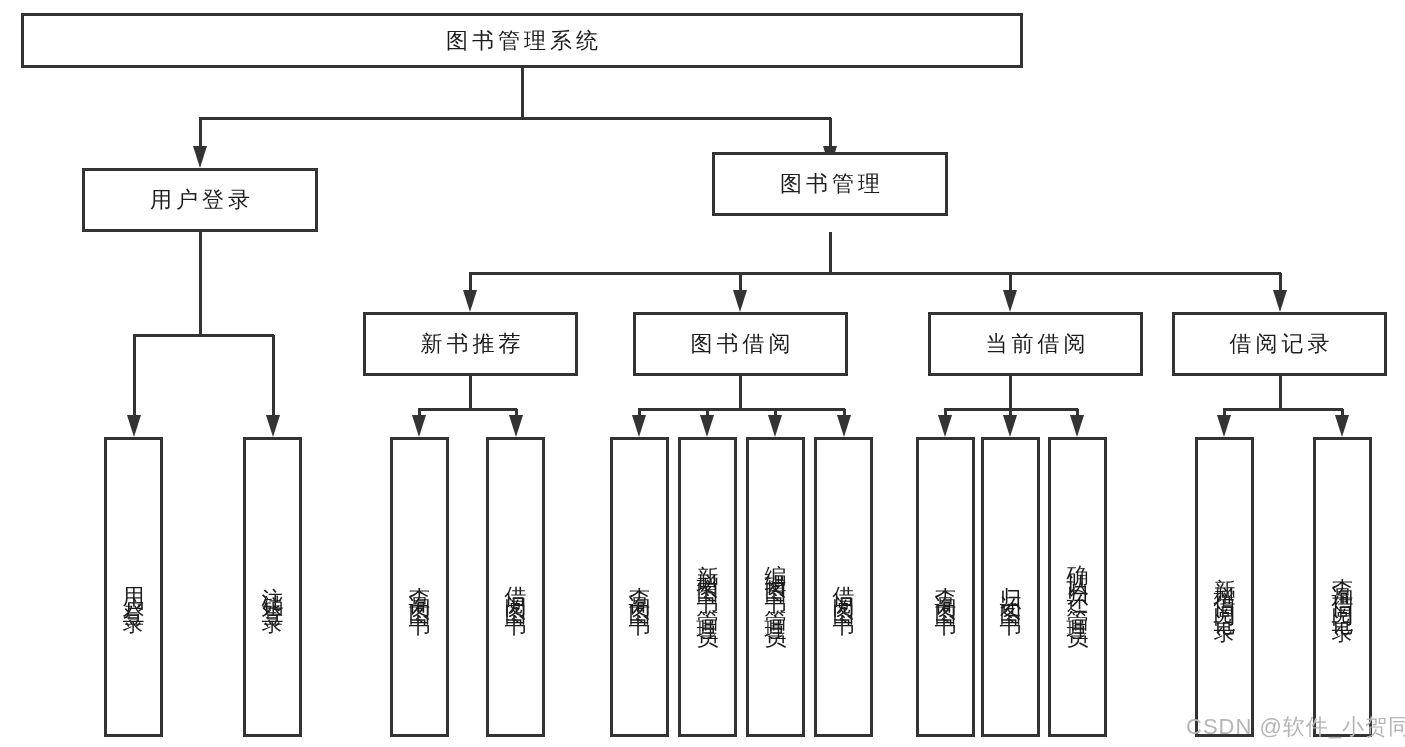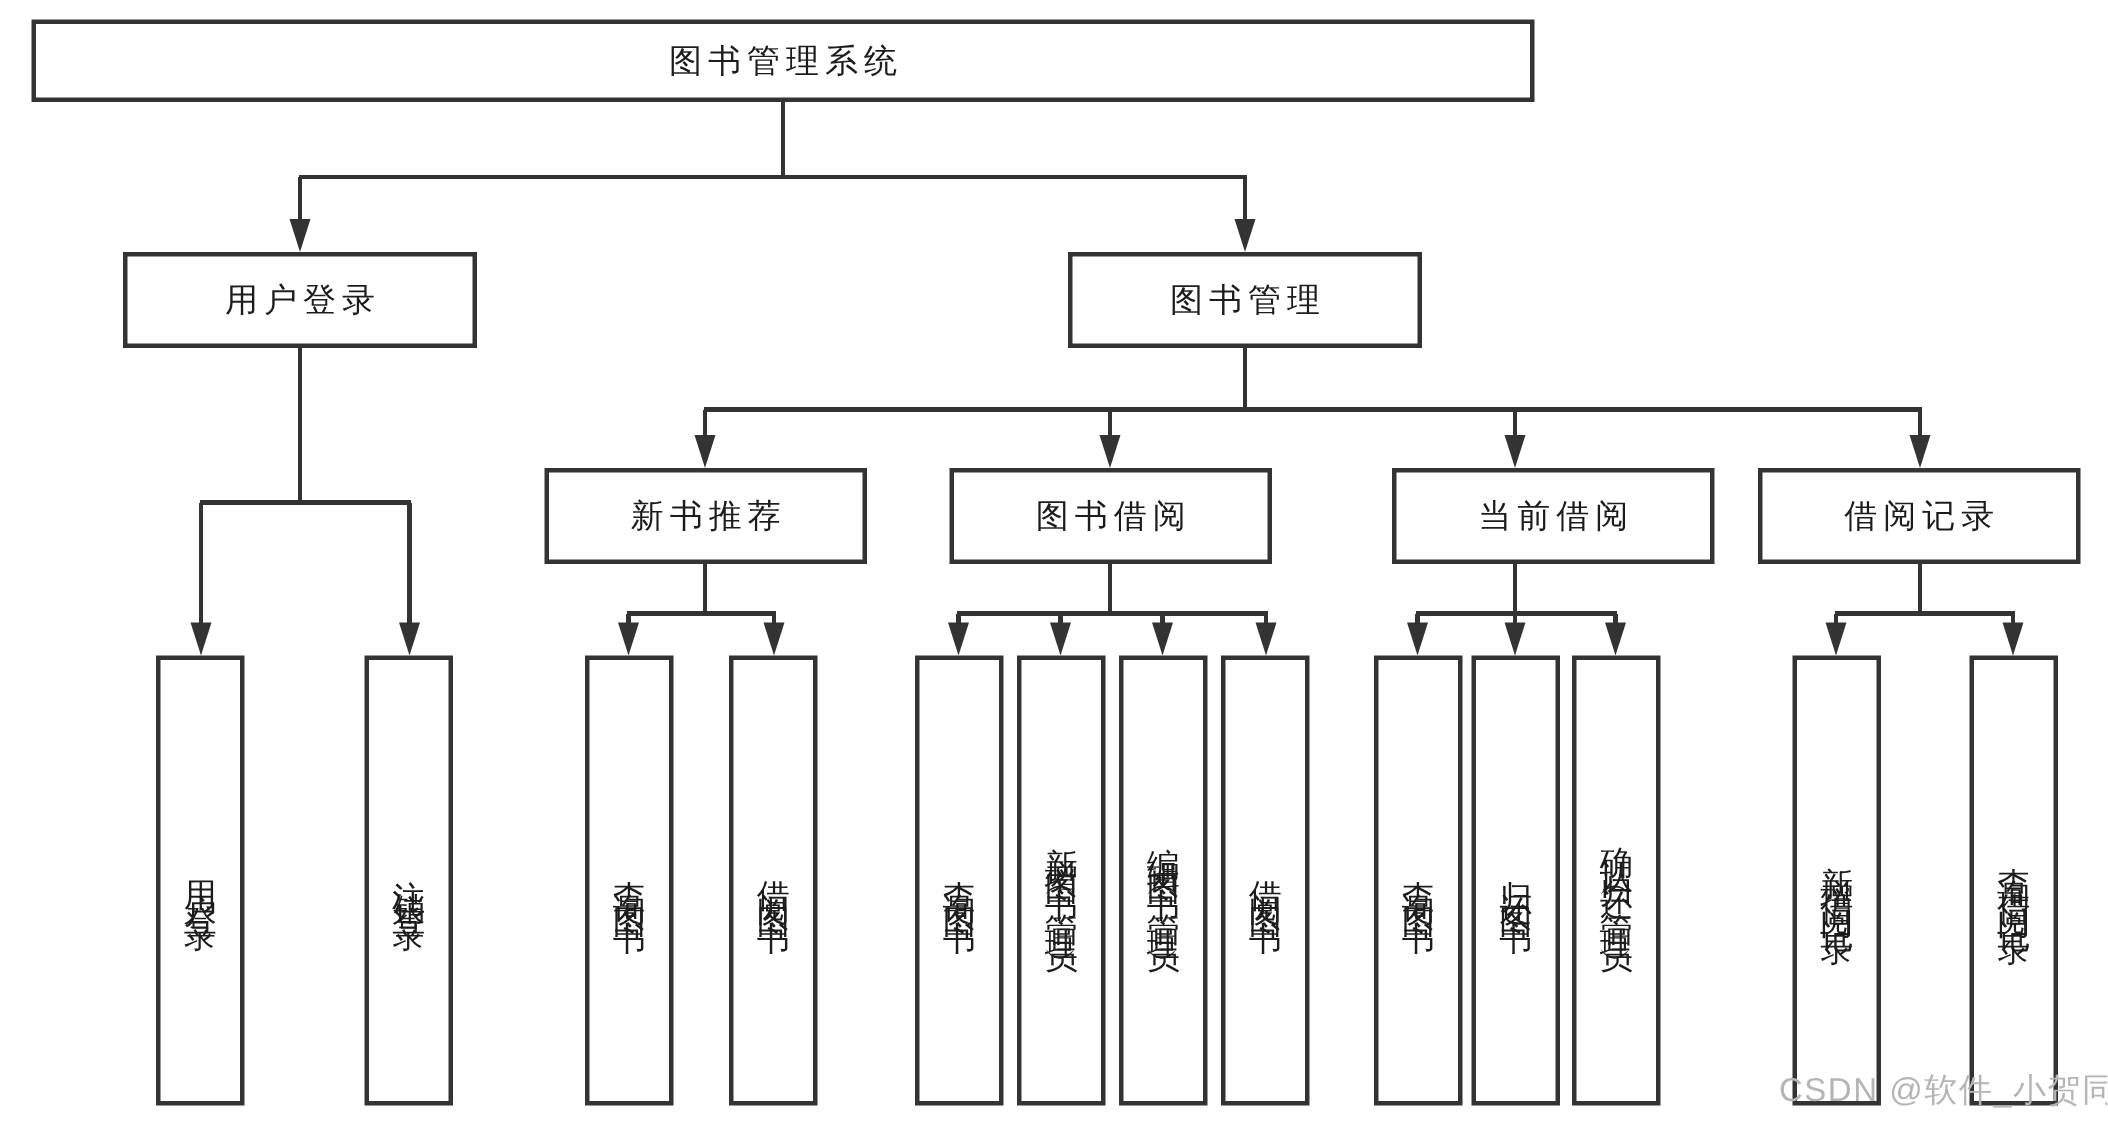--- a/index.html
+++ b/index.html
@@ -37,21 +37,21 @@
     text-orientation: mixed;
     letter-spacing: 9px;
     text-indent: 0;
     line-height: 1;
     font-size: 22px;
   }
 
   
   .b-root      { left: 21px;   top: 13px;  width: 1002px; height: 55px; border-width: 3px; }
   .b-login     { left: 82px;   top: 168px; width: 236px;  height: 64px; }
-  .b-bookmgmt  { left: 712px;  top: 168px; width: 236px;  height: 64px; }
+  .b-bookmgmt  { left: 712px;  top: 152px; width: 236px;  height: 64px; }
 
   .b-newrec    { left: 363px;  top: 312px; width: 215px;  height: 64px; }
   .b-borrow    { left: 633px;  top: 312px; width: 215px;  height: 64px; }
   .b-current   { left: 928px;  top: 312px; width: 215px;  height: 64px; }
   .b-records   { left: 1172px; top: 312px; width: 215px;  height: 64px; }
 
   .leaf        { top: 437px; width: 59px; height: 300px; }
   .b-l-userlogin  { left: 104px;  }
   .b-l-logout     { left: 243px;  }
   .b-l-nr-query   { left: 390px;  }

